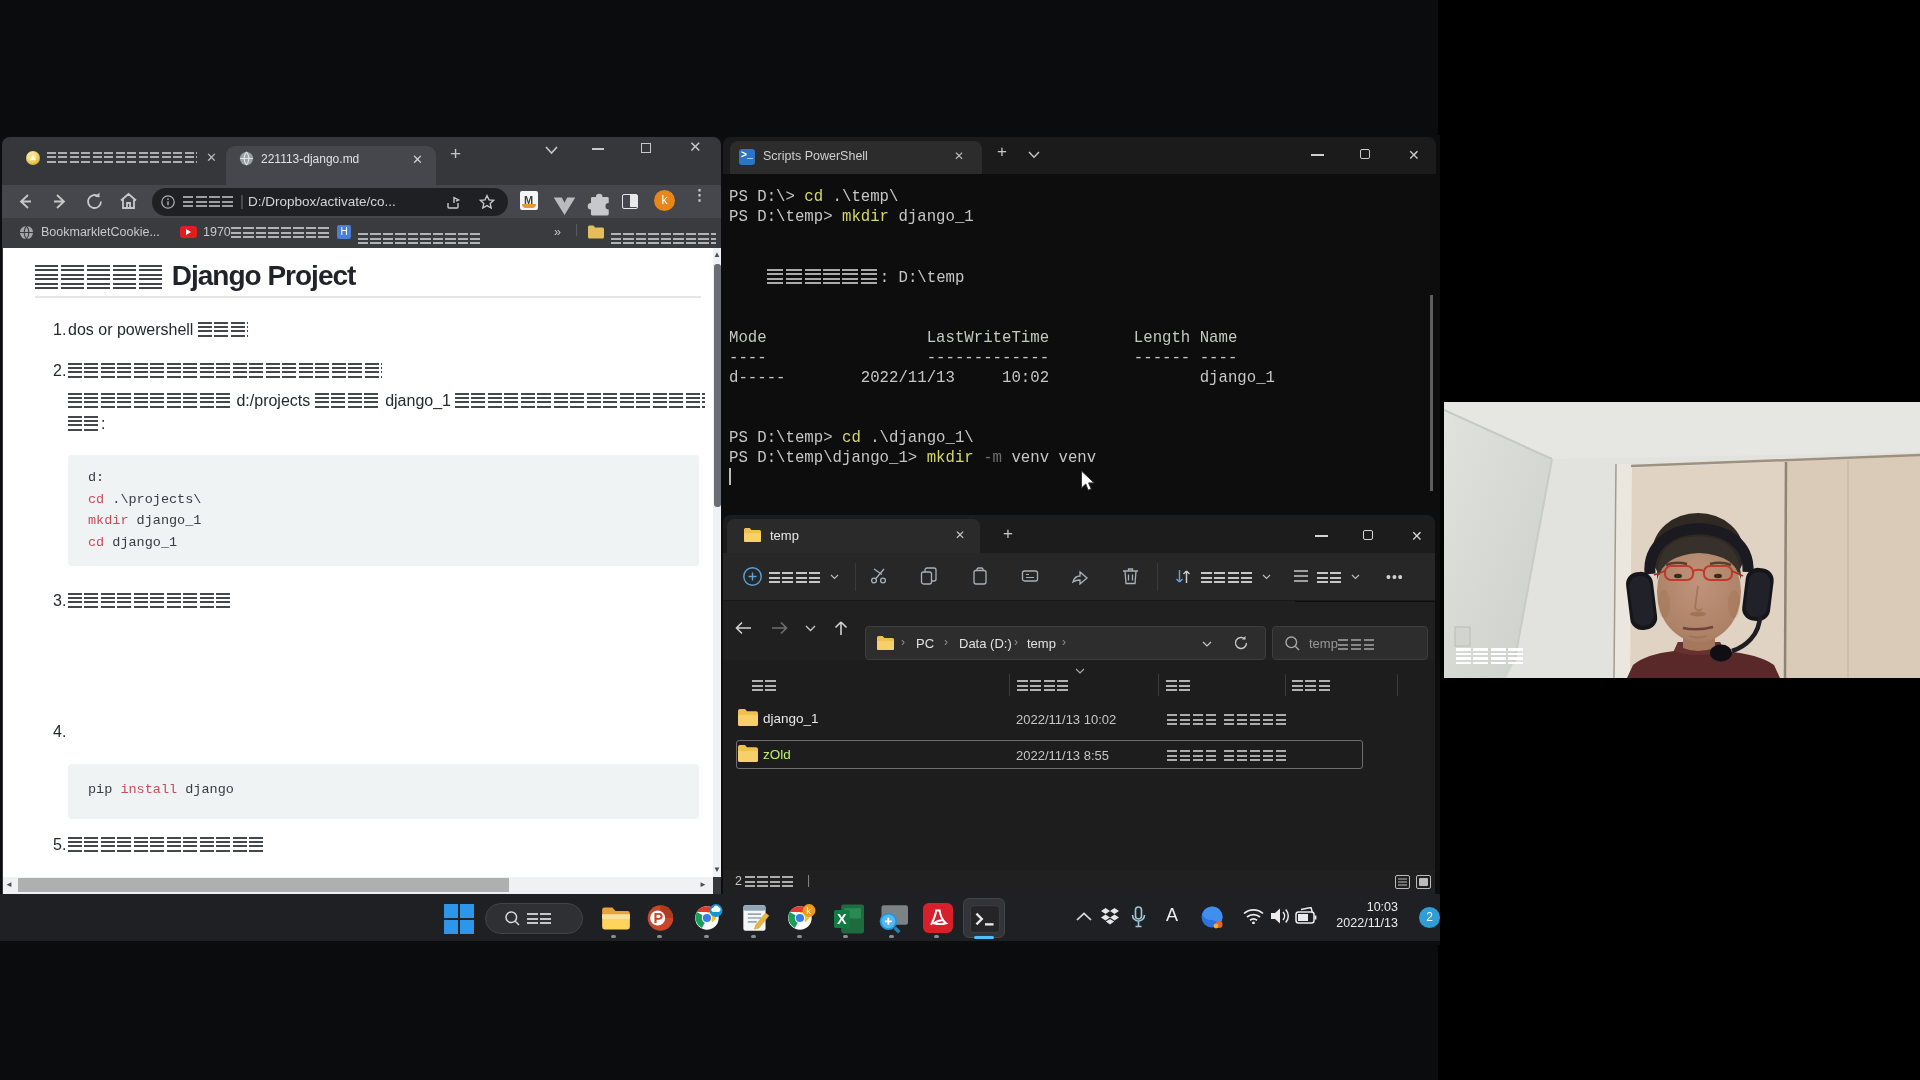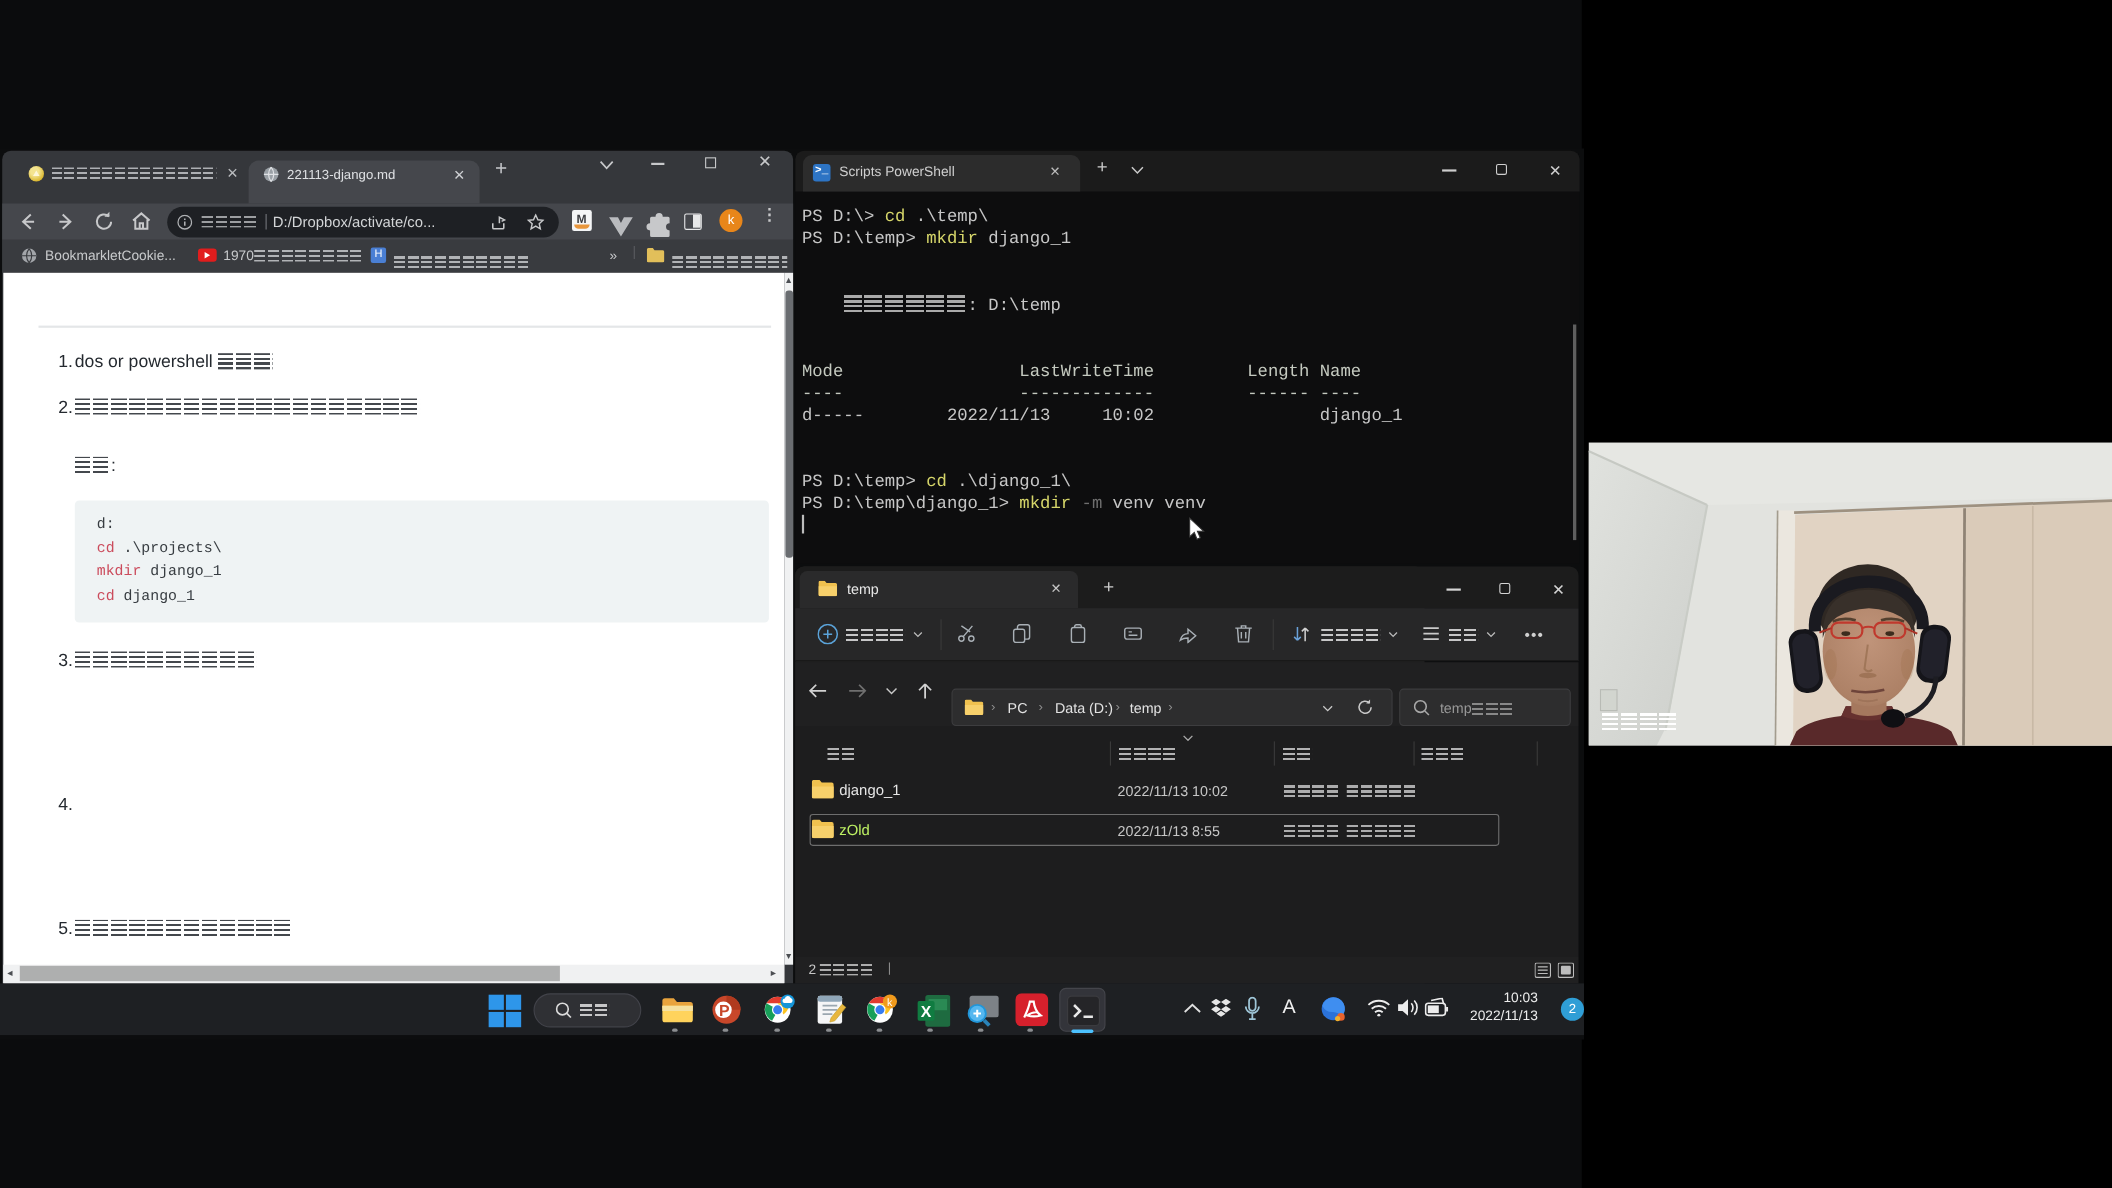--- a/index.html
+++ b/index.html
@@ -150,33 +150,36 @@
       <div class="abs" style="left:335px;top:7px;width:14px;height:14px;background:#4a7fd4;border-radius:2px;color:#fff;font-size:10px;text-align:center;line-height:14px;">H</div>
       <i class="j" style="--s:12.5px;width:122px;position:absolute;left:356px;top:14px;color:#c7c9cb"></i>
       <div class="abs" style="left:552px;top:7px;">»</div>
       <div class="abs" style="left:573px;top:4px;color:#5a5c60;">|</div>
       <svg class="abs" style="left:586px;top:7px" width="16" height="14" viewBox="0 0 16 14">
           <path d="M0 2a1.5 1.5 0 0 1 1.5-1.5h4L7 2.5h7.5A1.5 1.5 0 0 1 16 4v8a1.5 1.5 0 0 1-1.5 1.5h-13A1.5 1.5 0 0 1 0 12z" fill="#e2bf5a"></path>
         </svg>
       <i class="j" style="--s:12.5px;width:105px;position:absolute;left:609px;top:14px;color:#c7c9cb"></i>
     </div>
     <div id="page">
+      <div class="abs" style="left:32px;top:12px;font-size:28px;font-weight:bold;letter-spacing:-1px;color:#20242a;"><i class="j" style="--s:26px;width:130px;color:#20242a"></i> Django Project</div>
       <div class="abs" style="left:32px;top:48px;width:666px;height:1.5px;background:#e4e6e8;"></div>
       <div class="li" style="left:50px;top:73px;">1.</div>
       <div class="li" style="left:65px;top:73px;">dos or powershell <i class="j" style="--s:16.5px;width:50px"></i></div>
       <div class="li" style="left:50px;top:114px;">2.</div>
       <div class="li" style="left:65px;top:114px;"><i class="j" style="--s:16.5px;width:314px"></i></div>
+      <div class="li" style="left:65px;top:144px;"><i class="j" style="--s:16.5px;width:164px"></i> d:/projects <i class="j" style="--s:16.5px;width:66px"></i> django_1 <i class="j" style="--s:16.5px;width:250px"></i></div>
       <div class="li" style="left:65px;top:167px;"><i class="j" style="--s:16.5px;width:33px"></i>:</div>
       <div class="code" style="top:207px;height:111px;">d:
 <span class="red">cd</span> .\projects\
 <span class="red">mkdir</span> django_1
 <span class="red">cd</span> django_1</div>
       <div class="li" style="left:50px;top:344px;">3.</div>
       <div class="li" style="left:65px;top:344px;"><i class="j" style="--s:16.5px;width:165px"></i></div>
       <div class="li" style="left:50px;top:475px;">4.</div>
+      <div class="code" style="top:516px;height:55px;padding-top:15px;">pip <span class="red">install</span> django</div>
       <div class="li" style="left:50px;top:588px;">5.</div>
       <div class="li" style="left:65px;top:588px;"><i class="j" style="--s:16.5px;width:198px"></i></div>
     </div>
     <div id="vsb">
       <div class="abs" style="left:0px;top:2px;width:8px;height:10px;color:#4c4f53;font-size:8px;text-align:center;line-height:10px;">▲</div>
       <div class="abs" style="left:0.5px;top:16px;width:7px;height:243px;background:#6a6d71;border-radius:3px;"></div>
       <div class="abs" style="left:0px;bottom:2px;width:8px;height:10px;color:#4c4f53;font-size:8px;text-align:center;line-height:10px;">▼</div>
     </div>
     <div id="hsb">
       <div class="abs" style="left:2px;top:3px;width:10px;height:10px;color:#4c4f53;font-size:8px;line-height:10px;">◄</div>

